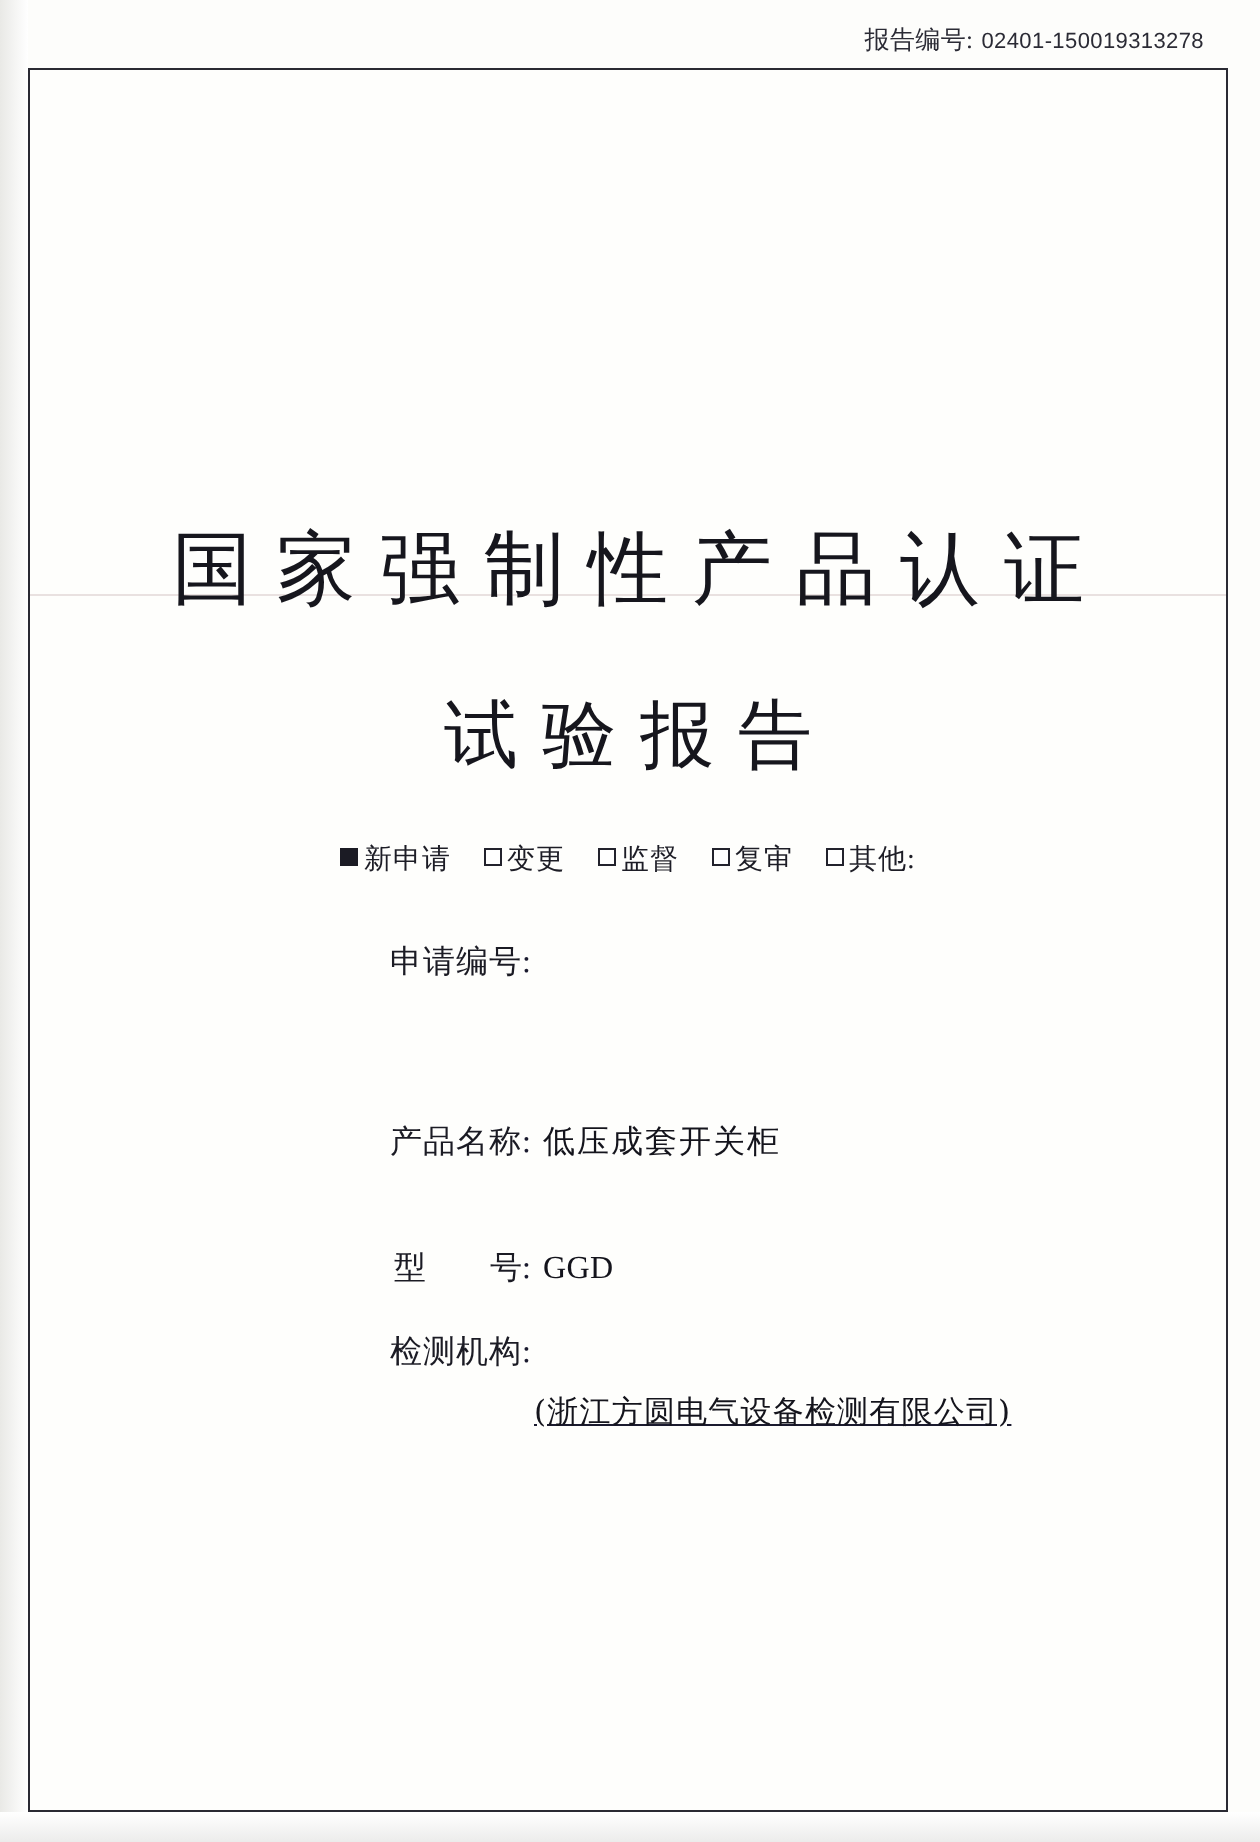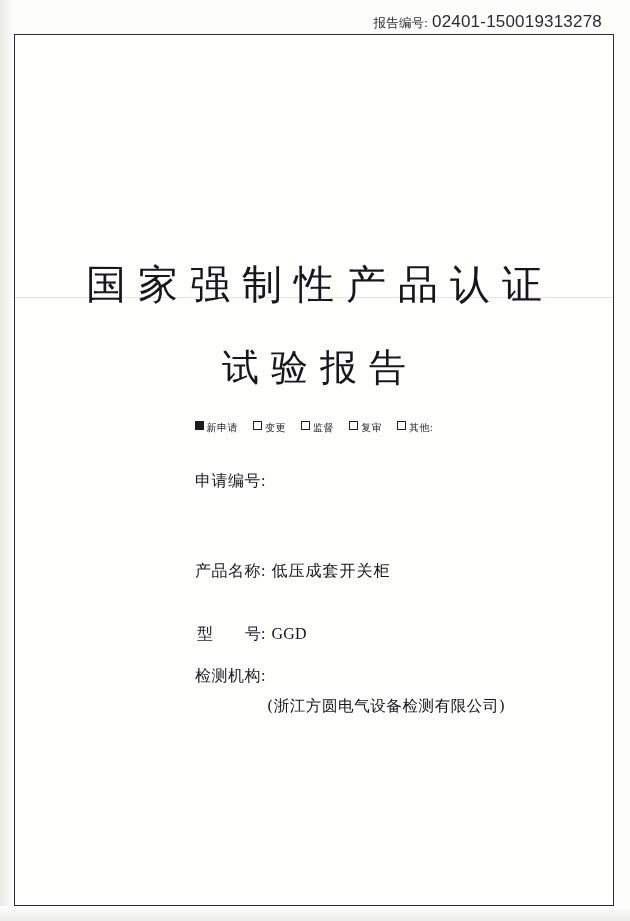--- a/index.html
+++ b/index.html
@@ -29,21 +29,21 @@
     position: absolute;
     top: 12px;
     right: 28px;
     font-size: 12.5px;
     letter-spacing: 0.2px;
     color: #2b2b35;
     white-space: nowrap;
     font-family: "Liberation Serif", serif;
   }
   .report-no .label { margin-right: 4px; text-align: center; }
-  .report-no .value { font-family: "Liberation Sans", sans-serif; font-size: 17px; }
+  .report-no .value { font-family: "Liberation Sans", sans-serif; font-size: 11px; }
 
   
   .frame {
     position: absolute;
     left: 14px;
     top: 34px;
     width: 600px;
     height: 872px;
     border: 1.5px solid #2a2a33;
     box-sizing: border-box;
@@ -163,21 +163,21 @@
     font-weight: 500;
   }
 
   
   .checkrow {
     position: absolute;
     left: 0;
     top: 386px;
     width: 100%;
     text-align: center;
-    font-size: 10px;
+    font-size: 14px;
     color: #1d1d26;
     letter-spacing: 0.5px;
   }
   .checkrow .opt {
     display: inline-block;
     margin: 0 6px;
     white-space: nowrap;
   }
   .box {
     display: inline-block;
@@ -233,20 +233,21 @@
   }
   .field .v.cjk {
     font-family: "DejaVu Serif", "Liberation Serif", serif;
     letter-spacing: 1px;
     margin-top: 48px;
   }
   .field-cont {
     padding-left: 154px;
     margin-top: -12px;
     margin-bottom: 27px;
+    text-decoration: underline;
   }
   .field-cont .v2 {
     margin-left: 98px;
     font-size: 15.5px;
     font-family: "DejaVu Serif", "Liberation Serif", serif;
     letter-spacing: 0.6px;
     color: #14141c;
   }
 
   

